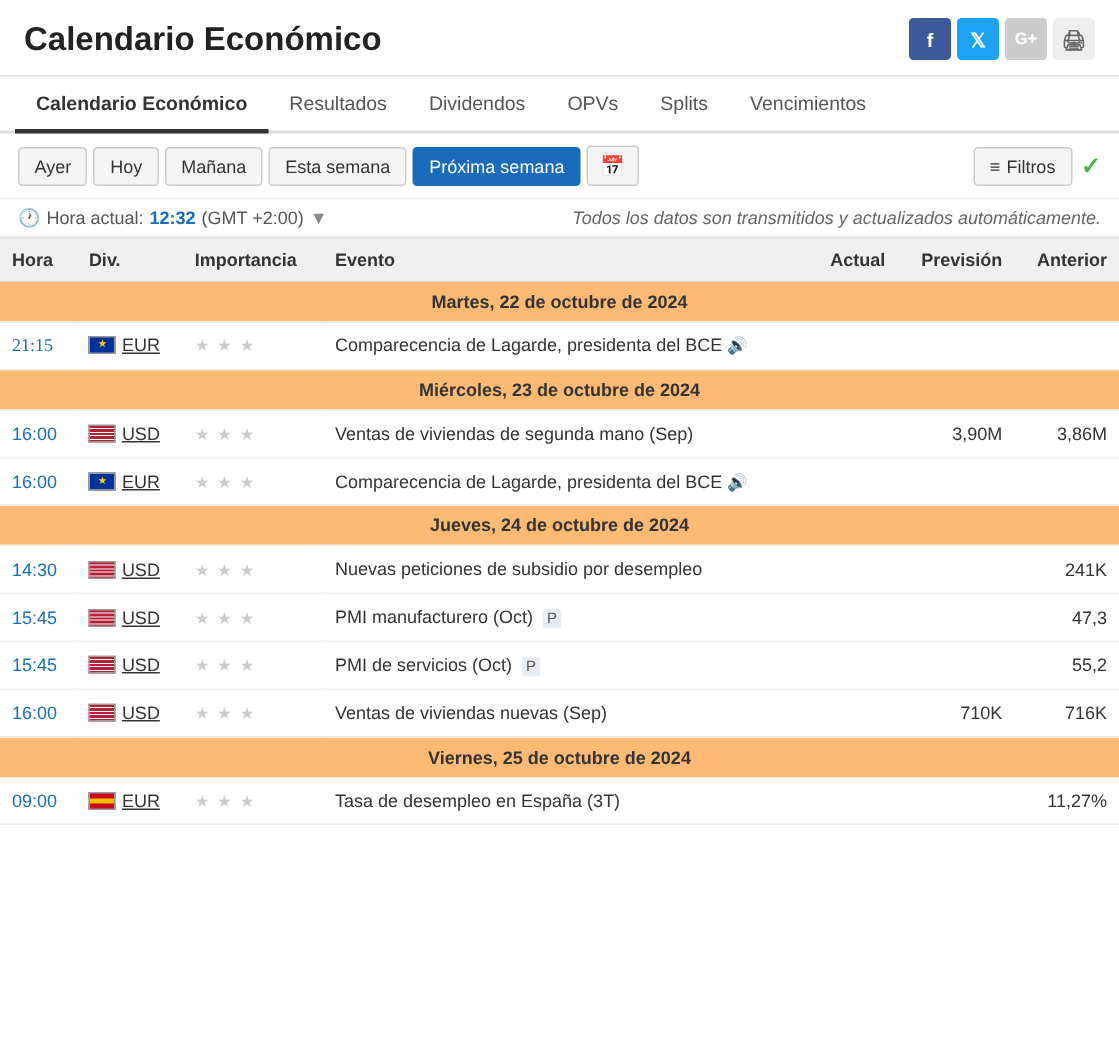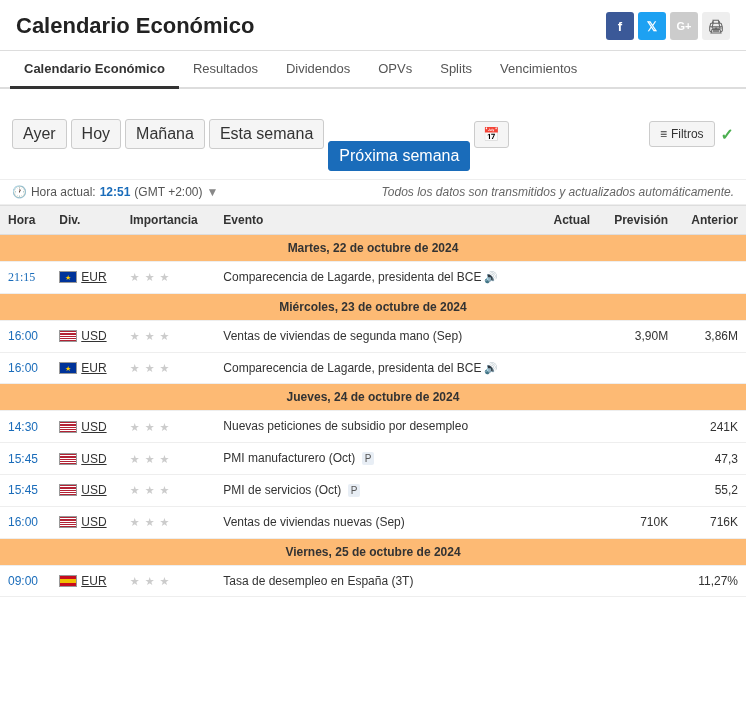--- a/index.html
+++ b/index.html
@@ -13,22 +13,22 @@
     .icon-tw { background: #1da1f2; color: #fff; }
     .icon-gp { background: #ccc; color: #fff; }
     .icon-pr { background: #eee; color: #666; }
 
     .tabs { display: flex; border-bottom: 2px solid #ddd; padding: 0 10px; margin-top: 0; }
     .tab { padding: 10px 14px; font-size: 13px; cursor: pointer; color: #555; border-bottom: 3px solid transparent; margin-bottom: -2px; }
     .tab.active { color: #333; font-weight: bold; border-bottom: 3px solid #333; }
 
     .controls { display: flex; align-items: center; justify-content: space-between; padding: 8px 12px; border-bottom: 1px solid #eee; }
     .time-btns { display: flex; gap: 4px; align-items: center; }
-    .time-btn { padding: 5px 10px; font-size: 16px; border: 1px solid #ccc; background: #f5f5f5; cursor: pointer; border-radius: 3px; color: #333; }
-    .time-btn.active { background: #1a6cba; color: #fff; border-color: #1a6cba; margin-top: 44px; }
+    .time-btn { padding: 5px 10px; font-size: 12px; border: 1px solid #ccc; background: #f5f5f5; cursor: pointer; border-radius: 3px; color: #333; }
+    .time-btn.active { background: #1a6cba; color: #fff; border-color: #1a6cba; }
     .calendar-btn { padding: 5px 8px; border: 1px solid #ccc; background: #f5f5f5; cursor: pointer; border-radius: 3px; color: #555; }
     .filter-section { display: flex; align-items: center; gap: 6px; }
     .filter-btn { display: flex; align-items: center; gap: 4px; padding: 5px 10px; border: 1px solid #ccc; background: #f5f5f5; cursor: pointer; border-radius: 3px; font-size: 12px; color: #333; }
     .check-icon { color: #4caf50; font-size: 16px; font-weight: bold; }
 
     .info-bar { display: flex; align-items: center; justify-content: space-between; padding: 5px 12px; font-size: 12px; color: #555; border-bottom: 1px solid #eee; }
     .time-info { display: flex; align-items: center; gap: 4px; }
     .time-info .clock-icon { color: #888; }
     .time-info .current-time { color: #1a6cba; font-weight: bold; }
     .time-info .tz { color: #555; }
@@ -89,21 +89,21 @@
         <span>Filtros</span>
       </button>
       <span class="check-icon">✓</span>
     </div>
   </div>
 
   <div class="info-bar">
     <div class="time-info">
       <span class="clock-icon">🕐</span>
       <span>Hora actual:</span>
-      <span class="current-time">12:51</span>
+      <span class="current-time">12:32</span>
       <span class="tz">(GMT +2:00)</span>
       <span class="dropdown-arrow">▼</span>
     </div>
     <div class="data-note">Todos los datos son transmitidos y actualizados automáticamente.</div>
   </div>
 
   <table class="table">
     <thead>
       <tr>
         <th>Hora</th>

